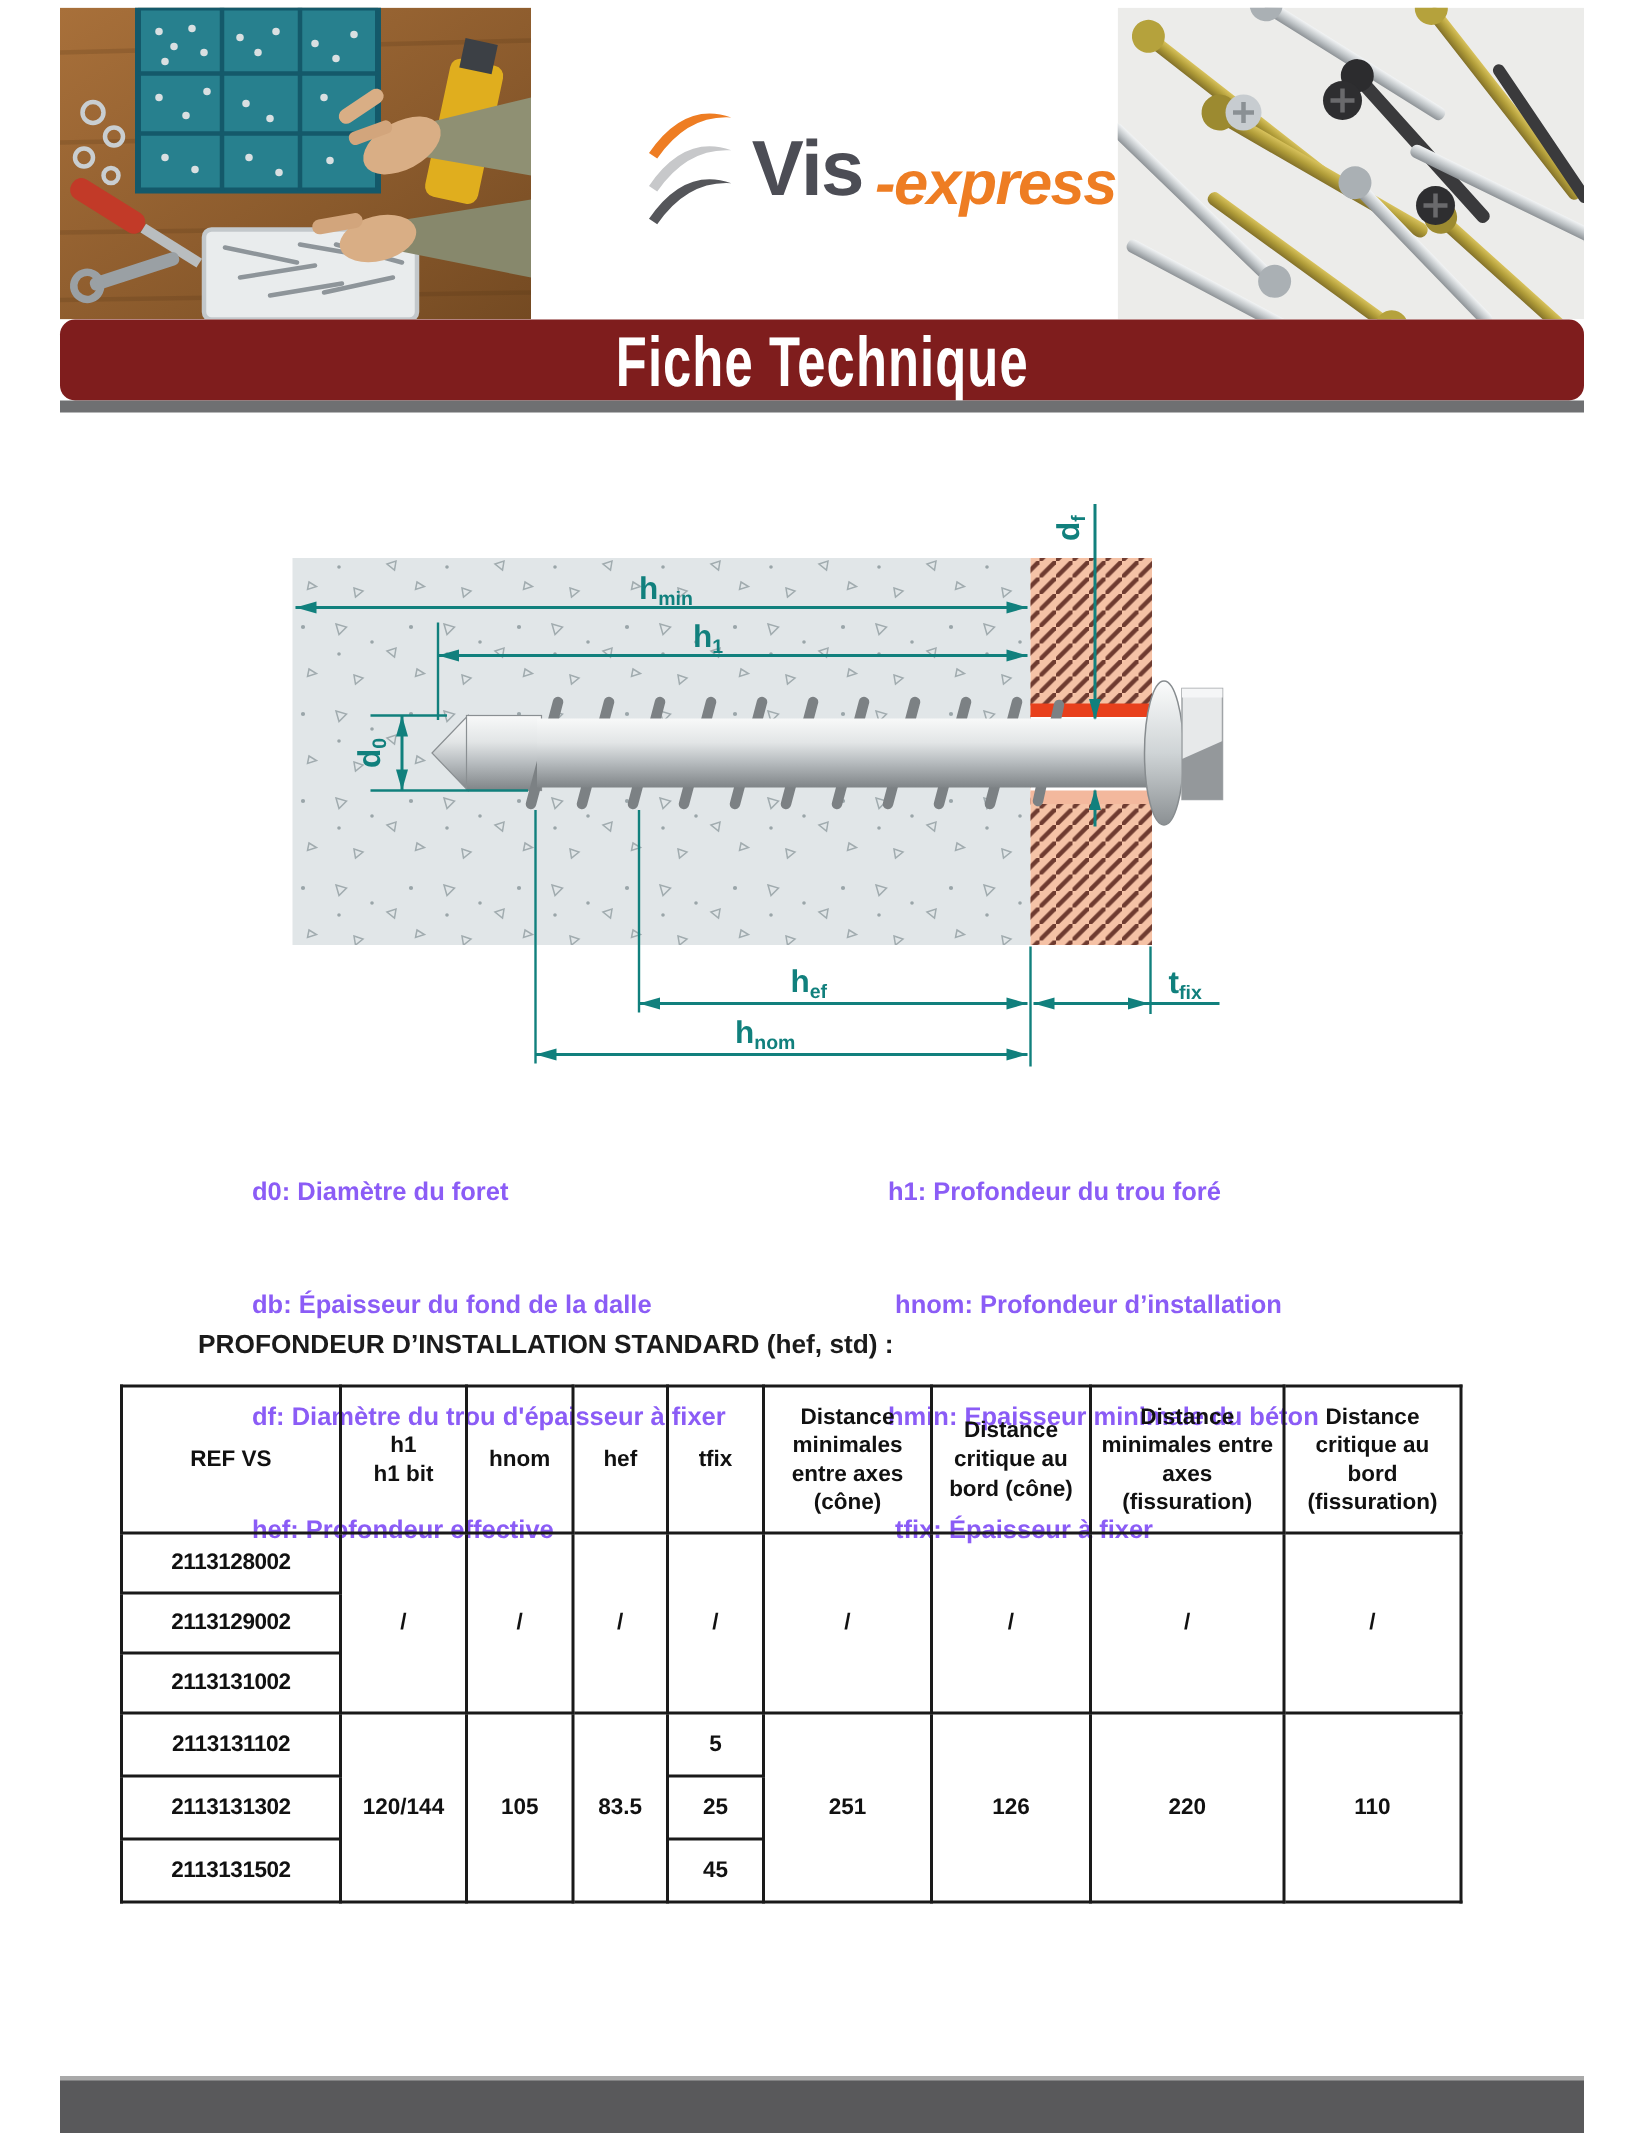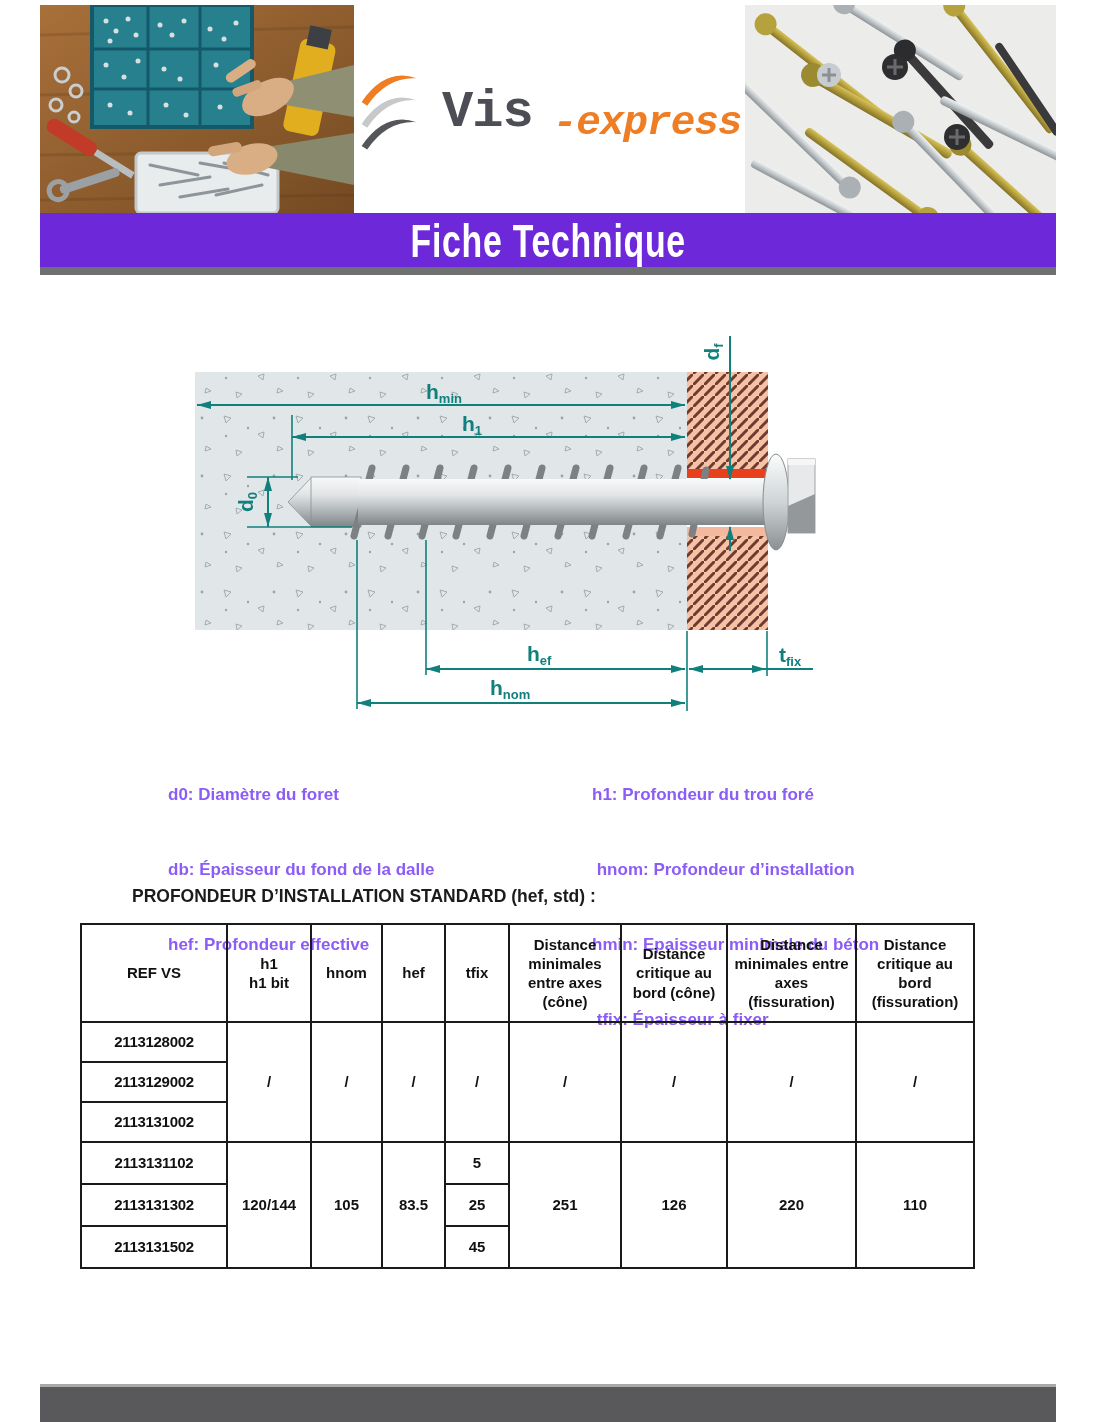--- a/index.html
+++ b/index.html
@@ -1,27 +1,27 @@
 <!DOCTYPE html>
 <html><head>
 <meta charset="utf-8">
 <style>
   html,body{margin:0;padding:0;background:#ffffff;}
   .page{position:relative;width:1100px;height:1422px;background:#ffffff;overflow:hidden;
         font-family:"Liberation Sans",sans-serif;color:#1c1c1c;}
   .abs{position:absolute;}
   
   .photo{position:absolute;top:5px;height:208px;overflow:hidden;}
-  .banner{position:absolute;left:40px;top:213px;width:1016px;height:54px;background:#6d28d9;
-          display:flex;align-items:center;justify-content:center;}
+  .banner{position:absolute;left:40px;top:213px;width:1016px;height:54px;background:#7f1d1d;
+          display:flex;align-items:center;justify-content:center;border-radius:10px;}
   .banner-text{color:#ffffff;font-weight:700;font-size:47px;letter-spacing:1px;
                transform:scaleX(.72);transform-origin:center;white-space:nowrap;}
   .gray-strip{position:absolute;left:40px;top:267px;width:1016px;height:8px;background:#6f7072;}
   .logo-wrap{position:absolute;left:358px;top:55px;width:386px;height:115px;
-             display:flex;align-items:center;justify-content:flex-start;gap:20px;font-family:Liberation Mono, monospace;}
+             display:flex;align-items:center;justify-content:flex-end;gap:8px;}
   .logo-brand{font-size:52px;font-weight:700;color:#4c4d55;letter-spacing:-1px;}
   .logo-suffix{font-size:41px;font-weight:700;font-style:italic;color:#ee7d23;letter-spacing:-1px;margin-top:20px;}
   
   .legend-col{position:absolute;font-size:17px;font-weight:700;line-height:25px;white-space:pre;color:#8b5cf6;}
   .table-title{position:absolute;left:120px;top:886px;font-size:17.5px;font-weight:700;color:#1b1b1b;margin-left:12px;}
   
   table.spec{position:absolute;left:80px;top:923px;border-collapse:collapse;table-layout:fixed;
              font-family:"Liberation Sans",sans-serif;}
   table.spec td,table.spec th{border:2px solid #1a1a1a;font-weight:700;color:#111;
              text-align:center;vertical-align:middle;padding:2px 3px;font-size:15px;line-height:1.28;}
@@ -334,20 +334,21 @@
         <text x="527" y="661"><tspan>h</tspan><tspan font-size="13" dy="4">ef</tspan></text>
         <text x="490" y="695"><tspan>h</tspan><tspan font-size="13" dy="4">nom</tspan></text>
         <text x="779" y="662"><tspan>t</tspan><tspan font-size="13" dy="4">fix</tspan></text>
       </g>
     </svg>
   </div>
 
   <div class="legend-col" style="left:168px;top:732px;">
     <div>d0: Diamètre du foret</div>
     <div>db: Épaisseur du fond de la dalle</div>
+    <div>df: Diamètre du trou d'épaisseur à fixer</div>
     <div>hef: Profondeur effective</div>
   </div>
   <div class="legend-col" style="left:592px;top:732px;">
     <div>h1: Profondeur du trou foré</div>
     <div> hnom: Profondeur d’installation</div>
     <div>hmin: Epaisseur minimale du béton</div>
     <div> tfix: Épaisseur à fixer</div>
   </div>
 
   <div class="table-title">PROFONDEUR D’INSTALLATION STANDARD (hef, std) :</div>

